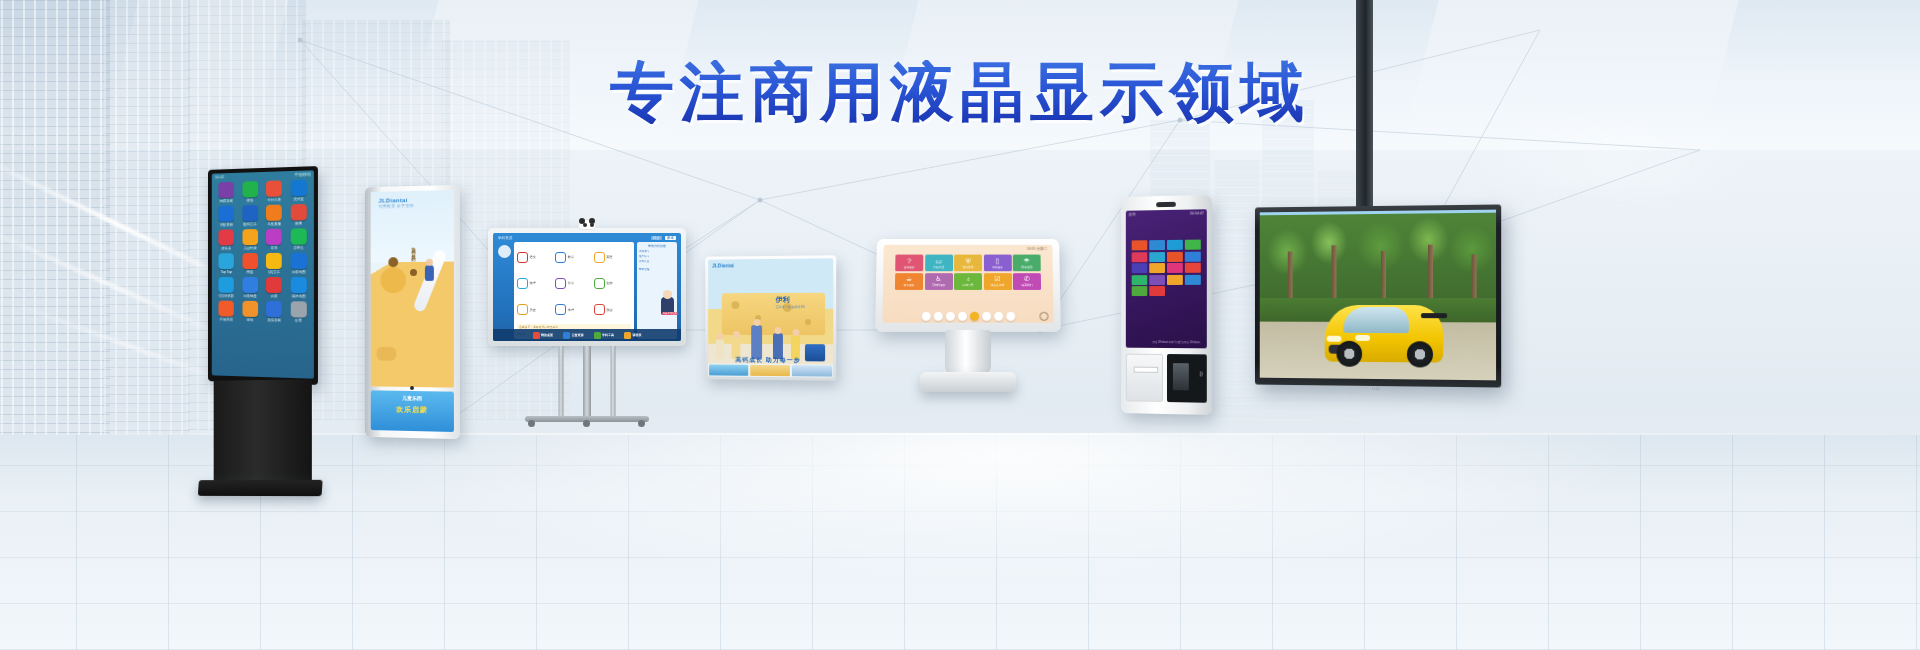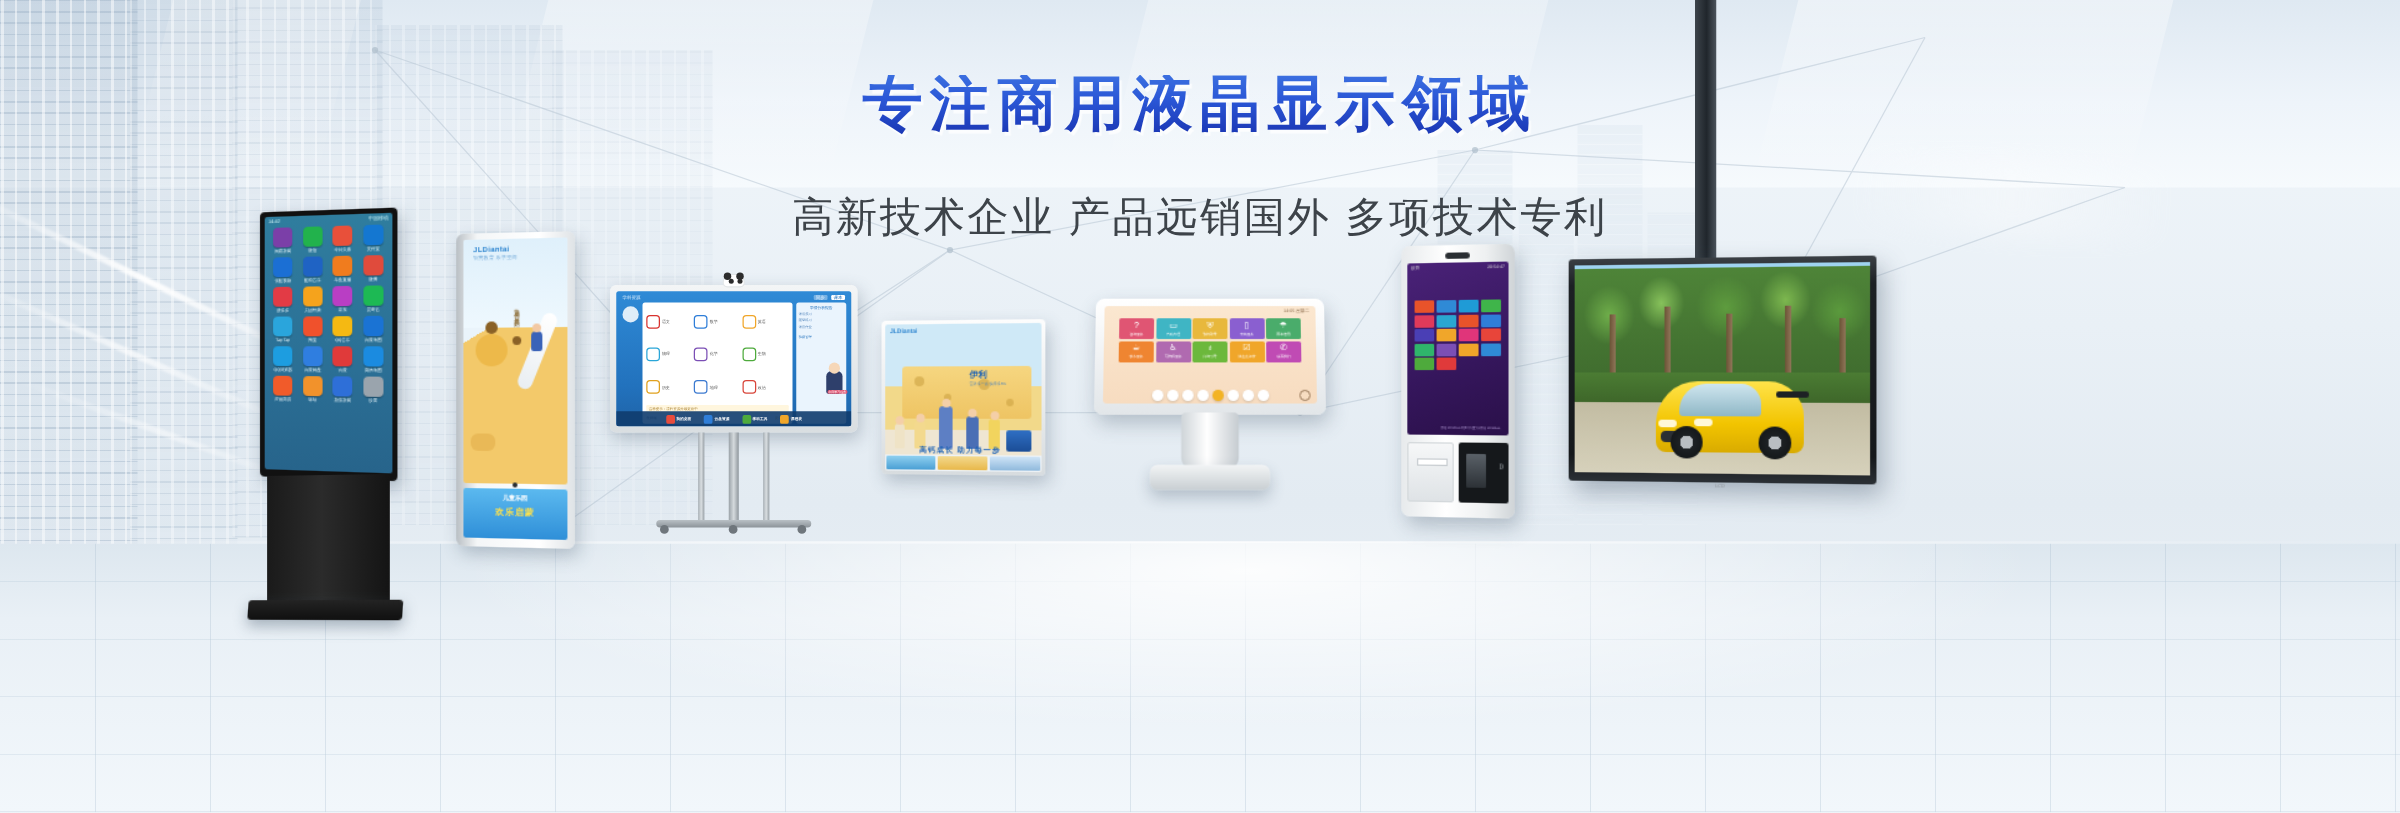--- a/index.html
+++ b/index.html
@@ -83,21 +83,21 @@
   }
   .horizon{
     position:absolute; left:0; bottom:215px; width:100%; height:2px;
     background:linear-gradient(90deg,rgba(255,255,255,0),rgba(255,255,255,.9),rgba(255,255,255,0));
   }
 
   
   .headline{
     position:absolute; left:0; top:60px; width:100%;
     text-align:center; z-index:40;
-    font-size:48px; font-weight:bold; letter-spacing:6px;
+    font-size:64px; font-weight:bold; letter-spacing:6px;
     line-height:1;
     background:linear-gradient(180deg,#3b6fe0 0%,#2a56d6 42%,#1b37b4 100%);
     -webkit-background-clip:text; background-clip:text;
     color:transparent; -webkit-text-fill-color:transparent;
     filter:drop-shadow(2px 3px 0 rgba(255,255,255,.75));
   }
   .subhead{
     position:absolute; left:0; top:152px; width:100%;
     text-align:center; z-index:40;
     font-size:33px; font-weight:normal; letter-spacing:2px;
@@ -443,21 +443,20 @@
   </svg>
 
   <div class="pole" style="left:1356px;"></div>
 
   <div class="floor"></div>
   <div class="floor-tiles"></div>
   <div class="floor-sheen"></div>
   <div class="horizon"></div>
 
   <div class="headline">专注商用液晶显示领域</div>
-  <div class="subhead">高新技术企业 产品远销国外 多项技术专利</div>
 
   <div class="device" id="kiosk">
     <div class="kiosk-screen">
       <div class="kiosk-inner">
         <div class="kiosk-status">
           <span>14:42</span>
           <span>中国移动</span>
         </div>
         <div class="app-grid">
           <div class="app">

